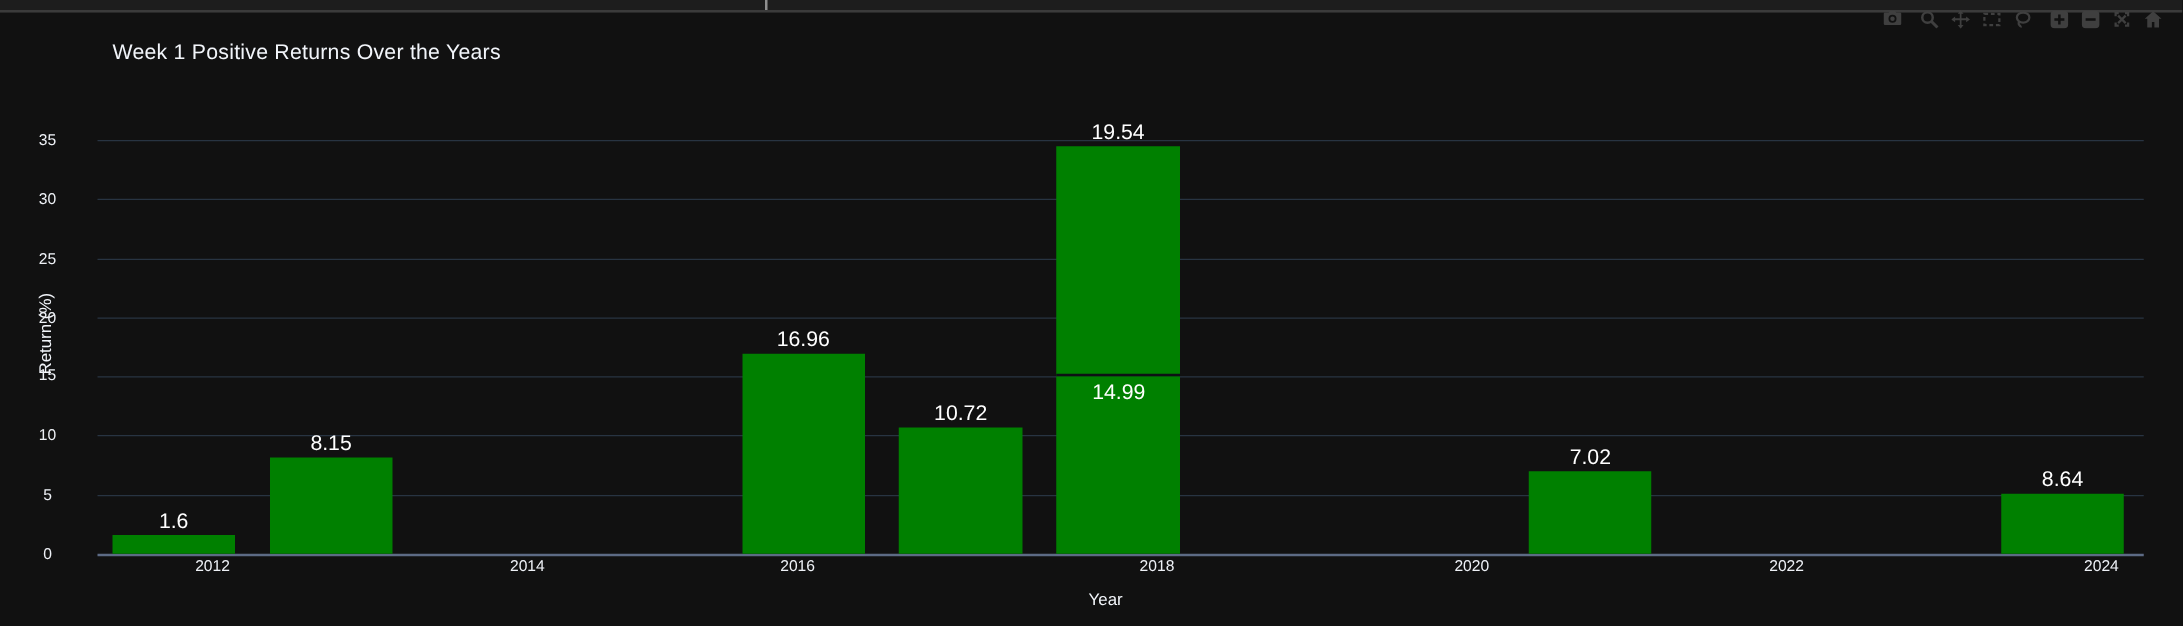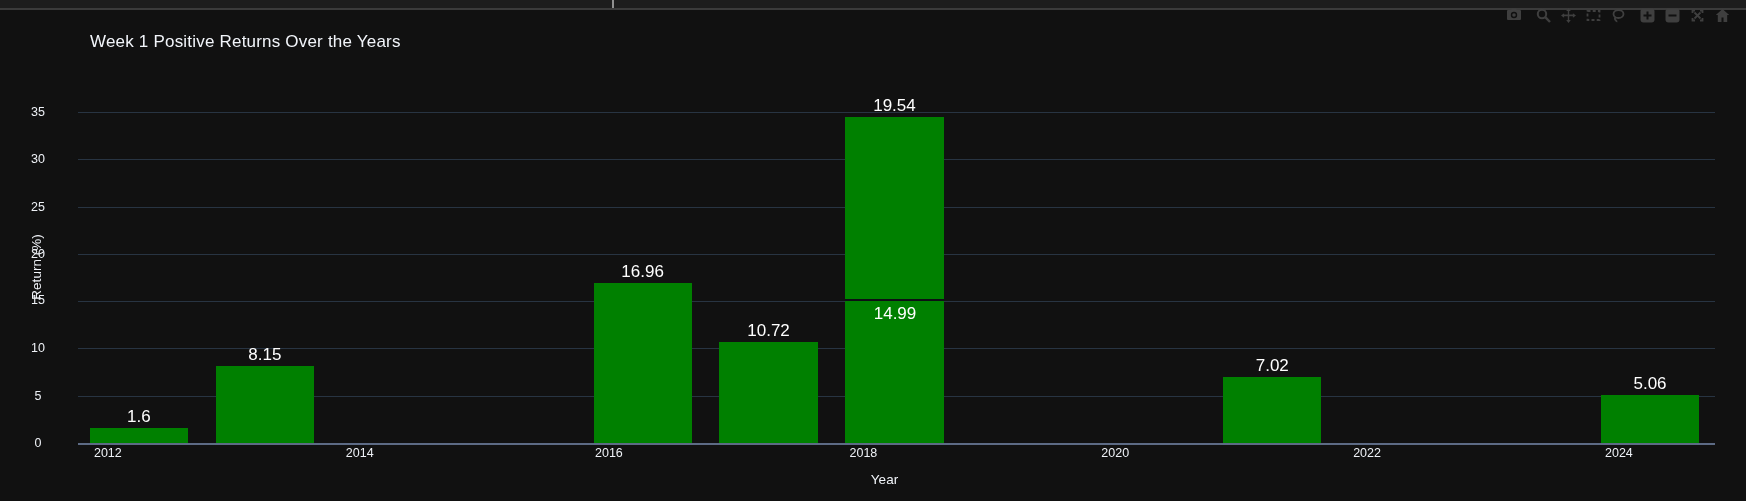--- a/index.html
+++ b/index.html
@@ -25,21 +25,21 @@
   .y-axis-title{position:absolute;left:36px;top:267px;transform:translate(-50%,-50%) rotate(-90deg);
                 font-size:13.5px;color:#f2f5fa;white-space:nowrap;}
   .x-axis-title{position:absolute;left:0;top:472px;width:1792px;text-align:center;
                 font-size:13.5px;color:#f2f5fa;}
   
 
   .gridline{position:absolute;height:1px;background:#283442;}
   .zeroline{position:absolute;height:2px;background:#5d6b85;}
   .ytick{position:absolute;width:76px;left:0;text-align:center;font-size:12.5px;line-height:16px;
          color:#eef1f6;}
-  .xtick{position:absolute;width:90px;text-align:left;font-size:12.5px;line-height:15px;
+  .xtick{position:absolute;width:90px;text-align:right;font-size:12.5px;line-height:15px;
          color:#eef1f6;}
   .bar-seg{position:absolute;box-sizing:border-box;}
   .seg-divider{border-bottom:2px solid #0d1014;}
   .bar-label{position:absolute;text-align:center;font-size:17px;line-height:14px;color:#ffffff;
              white-space:nowrap;}
 </style>
 </head>
 <body>
 
 <div class="top-strip">
@@ -123,34 +123,34 @@
     <div class="gridline" style="left: 78px; top: 253.929px; width: 1637px;"></div>
     <div class="ytick" style="top: 245.929px;">20</div>
     <div class="gridline" style="left: 78px; top: 206.661px; width: 1637px;"></div>
     <div class="ytick" style="top: 198.661px;">25</div>
     <div class="gridline" style="left: 78px; top: 159.393px; width: 1637px;"></div>
     <div class="ytick" style="top: 151.393px;">30</div>
     <div class="gridline" style="left: 78px; top: 112.126px; width: 1637px;"></div>
     <div class="ytick" style="top: 104.126px;">35</div>
     <div class="xtick" style="left: 93.9468px; top: 446px;">2012</div>
     <div class="xtick" style="left: 345.793px; top: 446px;">2014</div>
-    <div class="xtick" style="left: 595px; top: 446px;">2016</div>
+    <div class="xtick" style="left: 562px; top: 446px;">2016</div>
     <div class="xtick" style="left: 849.485px; top: 446px;">2018</div>
     <div class="xtick" style="left: 1101.33px; top: 446px;">2020</div>
     <div class="xtick" style="left: 1353.18px; top: 446px;">2022</div>
     <div class="xtick" style="left: 1605.02px; top: 446px;">2024</div>
     <div class="bar-seg" style="left: 89.8368px; top: 427.874px; width: 98.22px; height: 15.1257px; background: rgb(0, 128, 0);"></div>
     <div class="bar-label" style="left: 93.9468px; top: 409.874px; width: 90px;">1.6</div>
     <div class="bar-seg" style="left: 215.76px; top: 365.954px; width: 98.22px; height: 77.0464px; background: rgb(0, 128, 0);"></div>
     <div class="bar-label" style="left: 219.87px; top: 347.954px; width: 90px;">8.15</div>
     <div class="bar-seg" style="left: 593.529px; top: 282.668px; width: 98.22px; height: 160.332px; background: rgb(0, 128, 0);"></div>
     <div class="bar-label" style="left: 597.639px; top: 264.668px; width: 90px;">16.96</div>
     <div class="bar-seg" style="left: 719.452px; top: 341.658px; width: 98.22px; height: 101.342px; background: rgb(0, 128, 0);"></div>
     <div class="bar-label" style="left: 723.562px; top: 323.658px; width: 90px;">10.72</div>
     <div class="bar-seg" style="left: 845.375px; top: 301.291px; width: 98.22px; height: 141.709px; background: rgb(0, 128, 0);"></div>
     <div class="bar-label" style="left: 850px; top: 307.291px; width: 90px;">14.99</div>
     <div class="bar-seg seg-divider" style="left: 845.375px; top: 116.569px; width: 98.22px; height: 184.722px; background: rgb(0, 128, 0); border-bottom: 2px solid rgb(13, 16, 20);"></div>
     <div class="bar-label" style="left: 849.485px; top: 98.5689px; width: 90px;">19.54</div>
     <div class="bar-seg" style="left: 1223.14px; top: 376.636px; width: 98.22px; height: 66.3639px; background: rgb(0, 128, 0);"></div>
     <div class="bar-label" style="left: 1227.25px; top: 358.636px; width: 90px;">7.02</div>
     <div class="bar-seg" style="left: 1600.91px; top: 395.165px; width: 98.22px; height: 47.835px; background: rgb(0, 128, 0);"></div>
-    <div class="bar-label" style="left: 1605.02px; top: 377.165px; width: 90px;">5.06</div>
+    <div class="bar-label" style="left: 1605.02px; top: 377.165px; width: 90px;">8.64</div>
   </div>
 
 </body></html>

